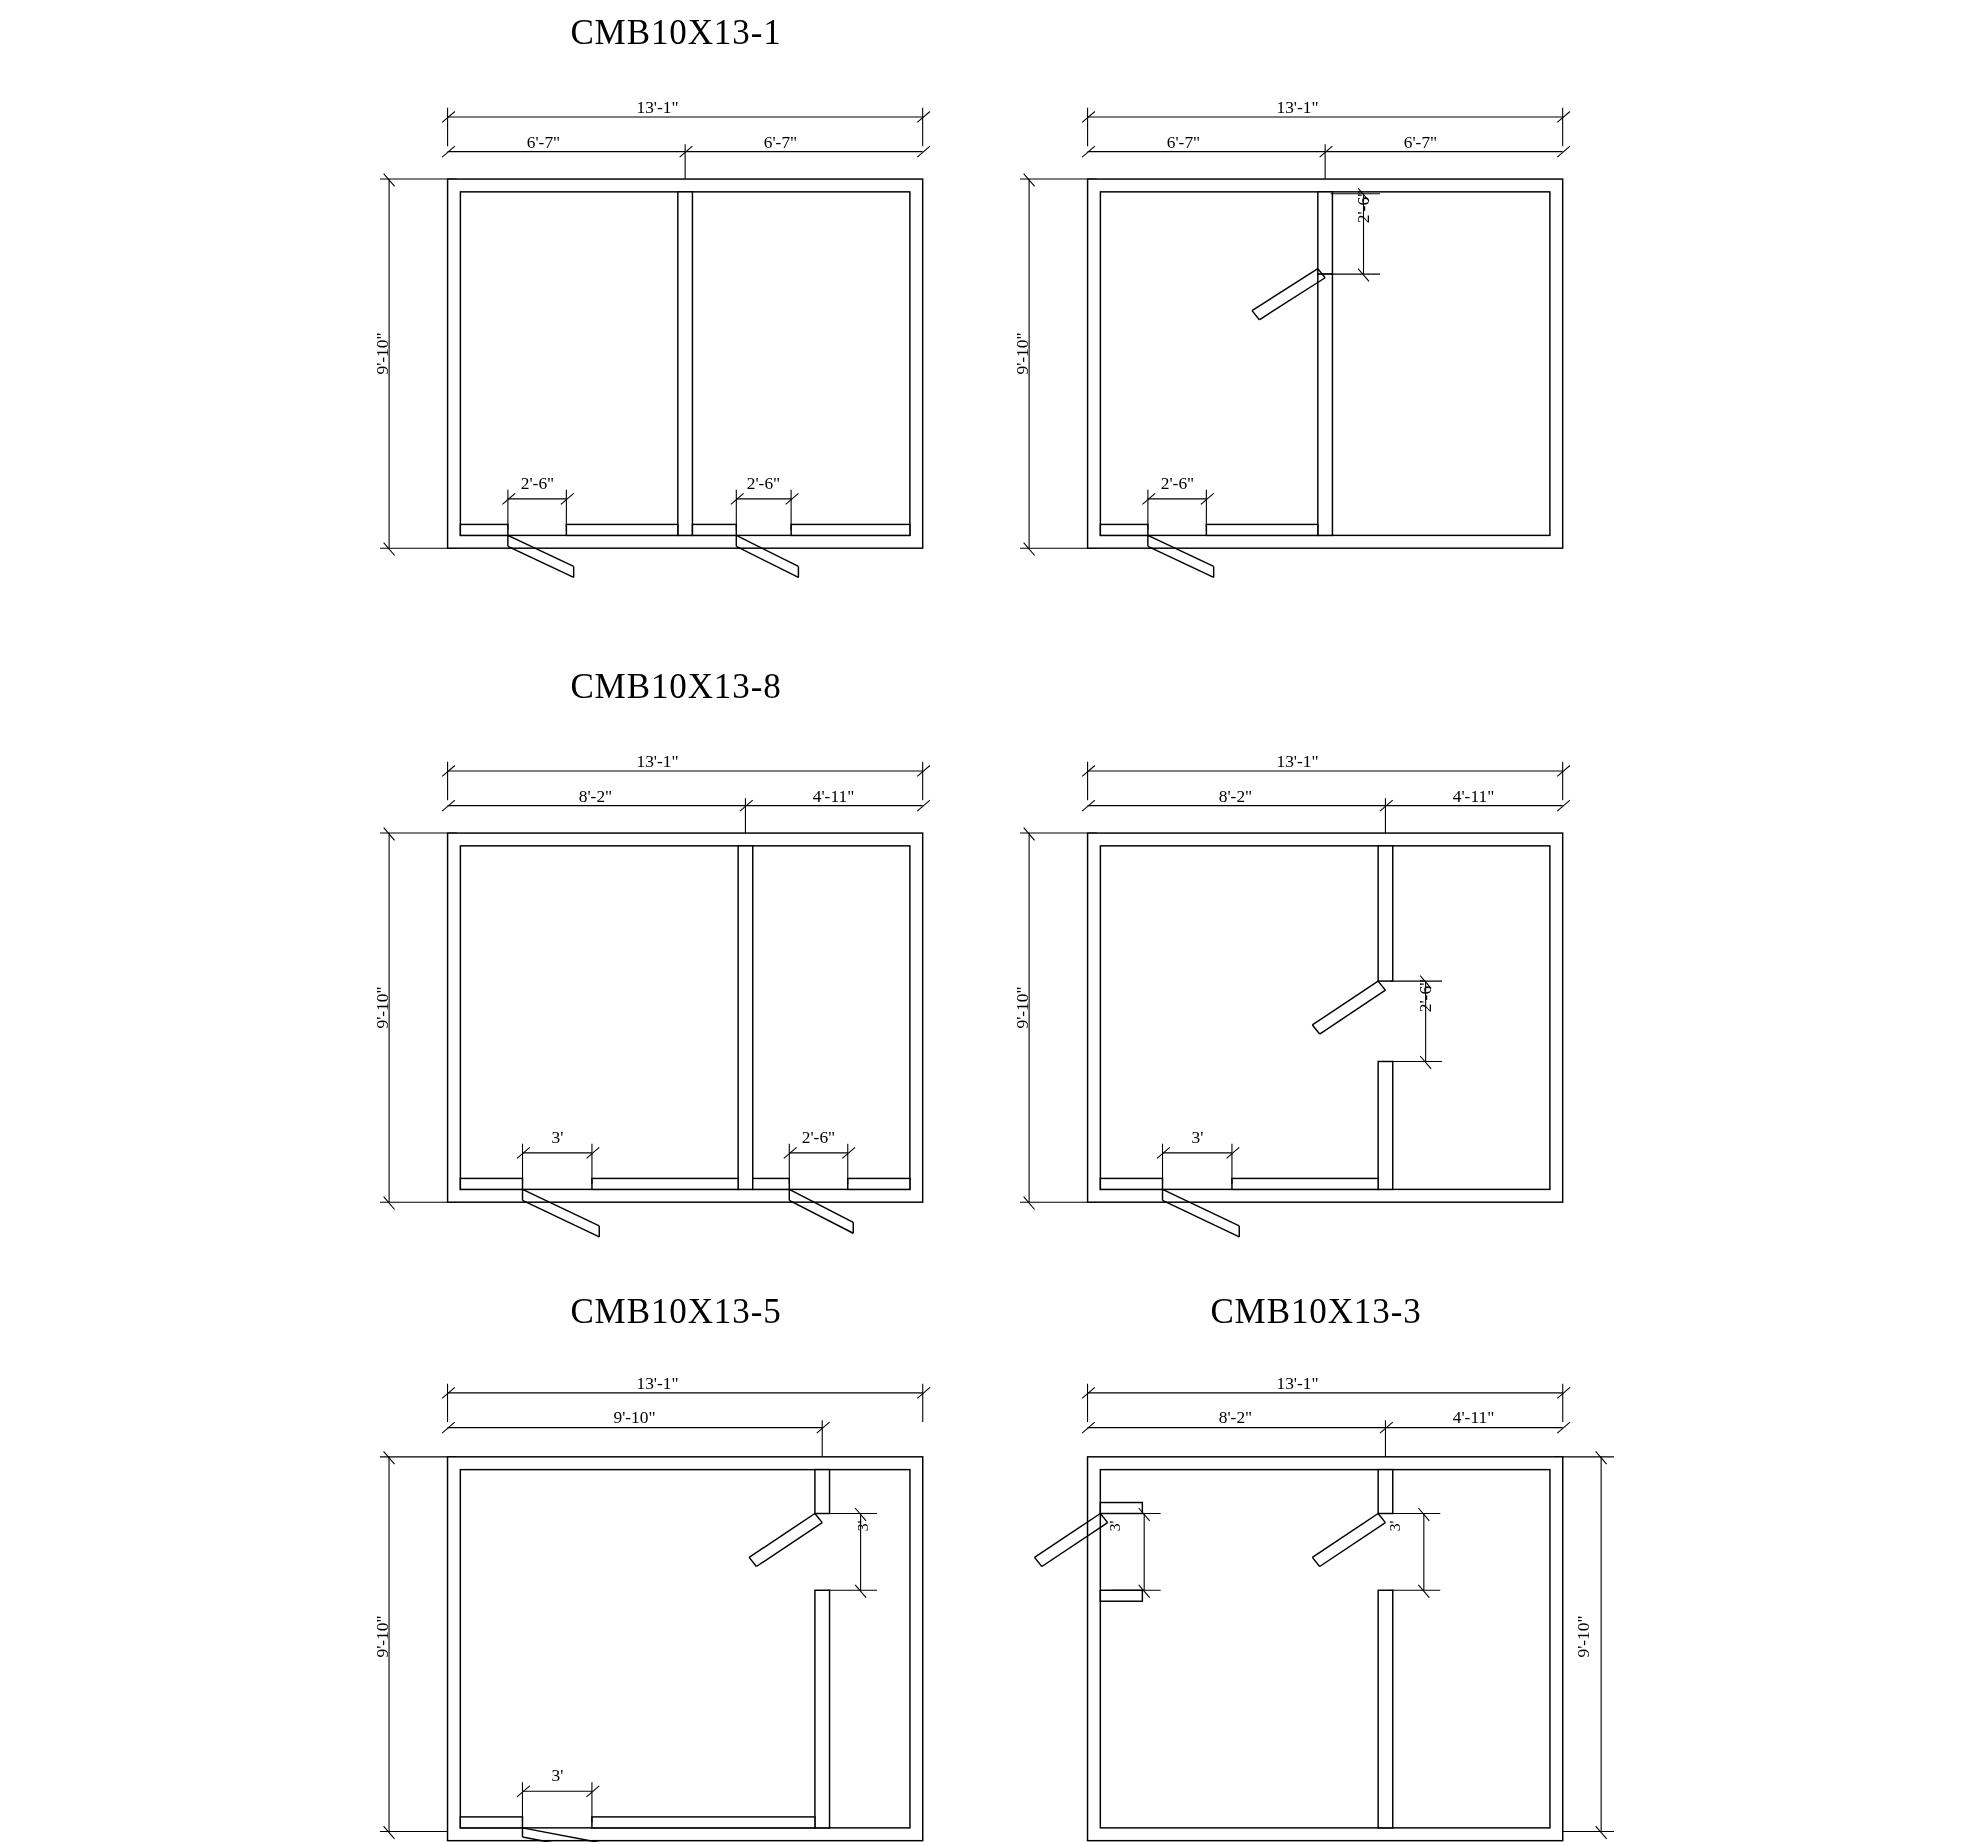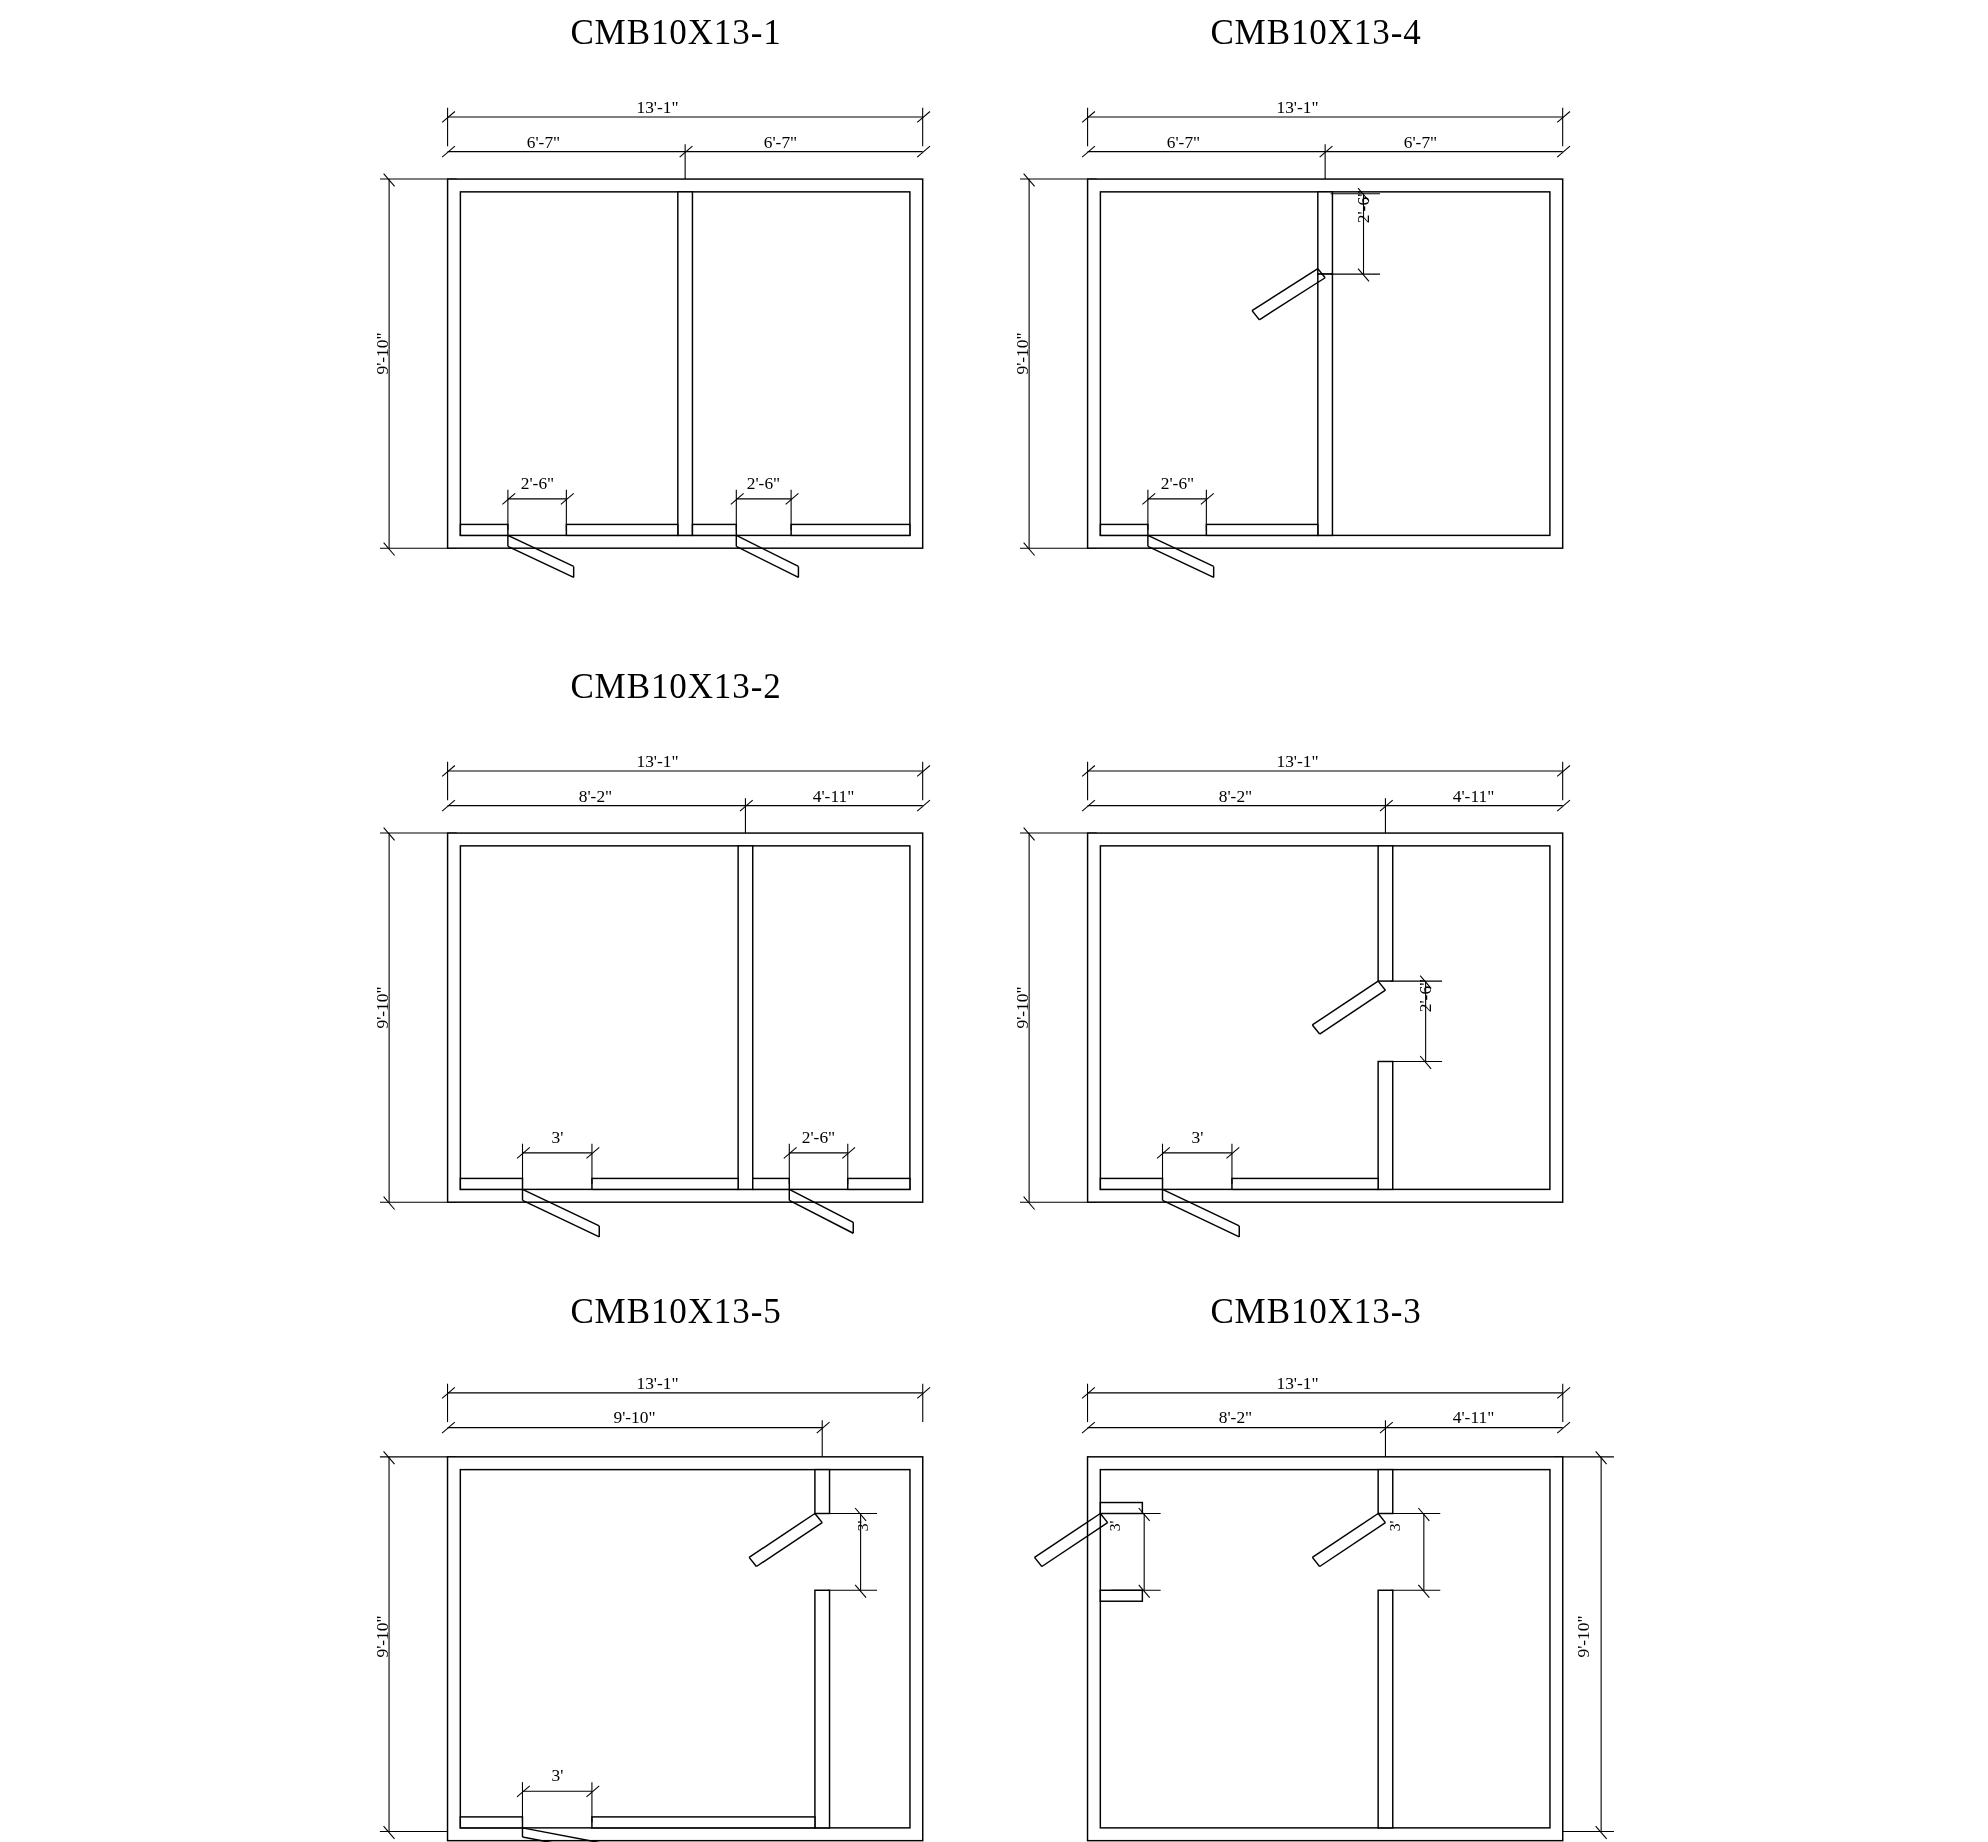--- a/index.html
+++ b/index.html
@@ -116,21 +116,20 @@
 
     <div style="position:absolute; left:274px; top:97px; width:73px; text-align:center; font-size:17.4px;">13'-1"</div>
     <div style="position:absolute; left:160px; top:132px; width:73px; text-align:center; font-size:17.4px;">6'-7"</div>
     <div style="position:absolute; left:397px; top:132px; width:73px; text-align:center; font-size:17.4px;">6'-7"</div>
     <div style="position:absolute; left:-20px; top:343px; width:110px; text-align:center; font-size:17.4px; transform:rotate(-90deg);">9'-10"</div>
     <div style="position:absolute; left:154px; top:473px; width:73px; text-align:center; font-size:17.4px;">2'-6"</div>
     <div style="position:absolute; left:380px; top:473px; width:73px; text-align:center; font-size:17.4px;">2'-6"</div>
   </div>
 
   <div class="plan" style="left:987px; top:0px; width:658px; height:603px;">
-    <div class="plan-title" style="top:12.8px;">CMB10X13-4</div>
 
     <svg width="658" height="603" viewBox="0 0 720 660">
       <g>
         <line class="ln-thin" x1="110" y1="128" x2="630" y2="128"></line>
         <line class="ln-thin" x1="110" y1="118" x2="110" y2="160"></line>
         <line class="ln-thin" x1="630" y1="118" x2="630" y2="160"></line>
         <line class="ln-thin" x1="104" y1="134" x2="118" y2="122"></line>
         <line class="ln-thin" x1="624" y1="134" x2="638" y2="122"></line>
       </g>
       <g>
@@ -191,21 +190,21 @@
 
     <div style="position:absolute; left:274px; top:97px; width:73px; text-align:center; font-size:17.4px;">13'-1"</div>
     <div style="position:absolute; left:160px; top:132px; width:73px; text-align:center; font-size:17.4px;">6'-7"</div>
     <div style="position:absolute; left:397px; top:132px; width:73px; text-align:center; font-size:17.4px;">6'-7"</div>
     <div style="position:absolute; left:-20px; top:343px; width:110px; text-align:center; font-size:17.4px; transform:rotate(-90deg);">9'-10"</div>
     <div style="position:absolute; left:340px; top:196px; width:73px; text-align:center; font-size:17.4px; transform:rotate(-90deg);">2'-6"</div>
     <div style="position:absolute; left:154px; top:473px; width:73px; text-align:center; font-size:17.4px;">2'-6"</div>
   </div>
 
   <div class="plan" style="left:347px; top:654px; width:658px; height:603px;">
-    <div class="plan-title" style="top:12.8px;">CMB10X13-2</div>
+    <div class="plan-title" style="top:12.8px;">CMB10X13-8</div>
 
     <svg width="658" height="603" viewBox="0 0 720 660">
       <g>
         <line class="ln-thin" x1="110" y1="128" x2="630" y2="128"></line>
         <line class="ln-thin" x1="110" y1="118" x2="110" y2="160"></line>
         <line class="ln-thin" x1="630" y1="118" x2="630" y2="160"></line>
         <line class="ln-thin" x1="104" y1="134" x2="118" y2="122"></line>
         <line class="ln-thin" x1="624" y1="134" x2="638" y2="122"></line>
       </g>
       <g>

